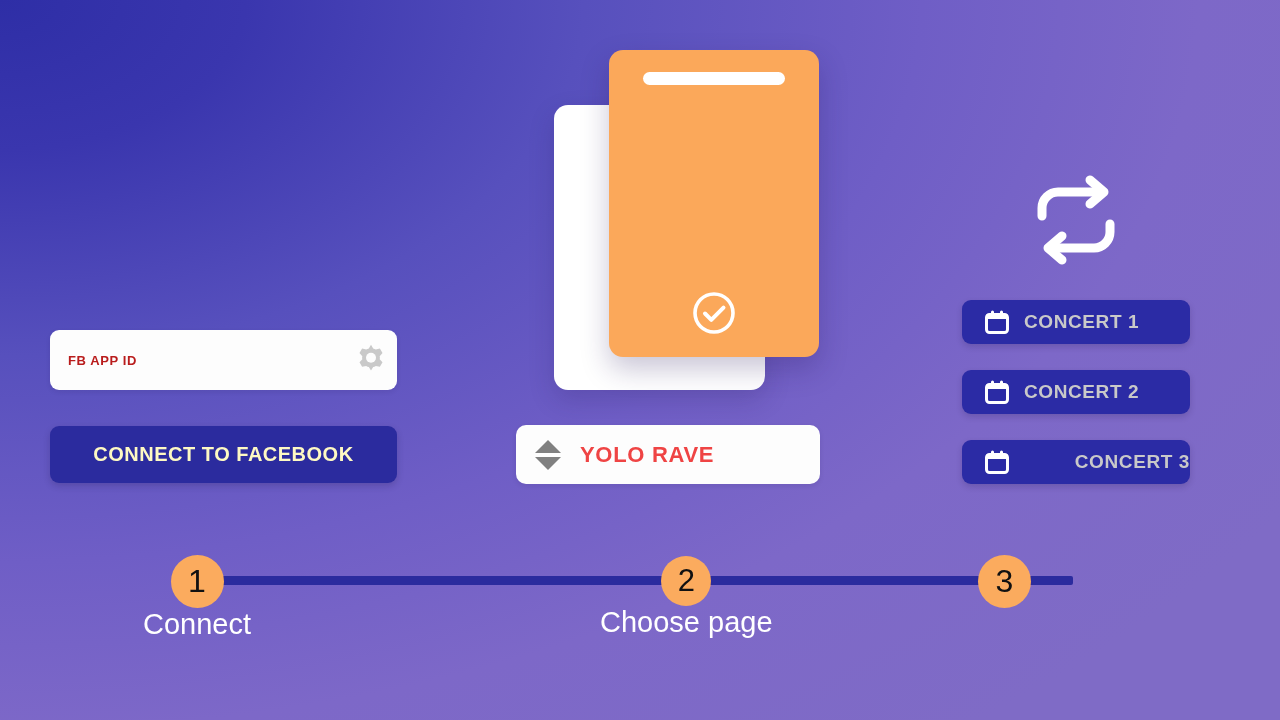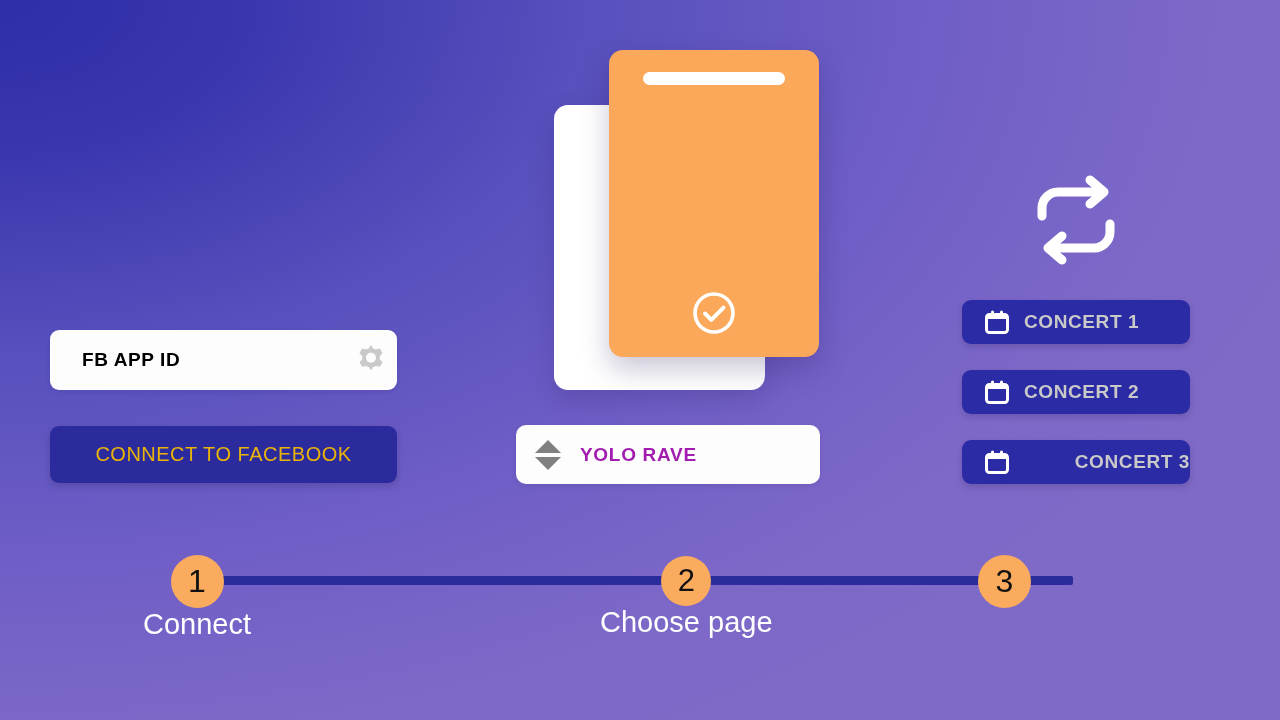--- a/index.html
+++ b/index.html
@@ -27,32 +27,32 @@
 
   
   #fb-field {
     position:absolute; left:50px; top:330px;
     width:347px; height:60px;
     background:#fdfdfd; border-radius:9px;
     display:flex; align-items:center;
     box-shadow:0 2px 5px rgba(30,20,70,0.10);
   }
   #fb-field .ph {
-    flex:1; padding-left:32px;
-    font-size:19px; font-weight:bold; letter-spacing:0.6px;
-    color:#000000; white-space:nowrap; overflow:hidden;
+    flex:1; padding-left:18px;
+    font-size:13px; font-weight:bold; letter-spacing:0.6px;
+    color:#b91c1c; white-space:nowrap; overflow:hidden;
   }
   #fb-field .gear { width:52px; display:flex; align-items:center; justify-content:center; }
 
   #connect-btn {
     position:absolute; left:50px; top:426px;
     width:347px; height:57px;
     background:#2b2b9e; border-radius:9px; border:none;
     display:flex; align-items:center; justify-content:center;
-    color:#eab308; font-size:20px; font-weight:normal;
+    color:#fef9c3; font-size:20px; font-weight:bold;
     letter-spacing:0.5px; cursor:pointer;
     font-family:"Liberation Sans", sans-serif;
     box-shadow:0 3px 7px rgba(25,15,60,0.20);
   }
 
   
   #card-white {
     position:absolute; left:554px; top:105px;
     width:211px; height:285px;
     background:#ffffff; border-radius:14px;
@@ -81,22 +81,22 @@
     background:#fdfdfd; border-radius:10px;
     display:flex; align-items:center;
     box-shadow:0 2px 5px rgba(30,20,70,0.10);
     cursor:pointer;
   }
   #page-select .spin {
     width:64px; display:flex; flex-direction:column;
     align-items:center; justify-content:center; gap:4px;
   }
   #page-select .ph {
-    flex:1; font-size:19px; font-weight:bold; letter-spacing:0.7px;
-    color:#a21caf; white-space:nowrap;
+    flex:1; font-size:22px; font-weight:bold; letter-spacing:0.7px;
+    color:#ef4444; white-space:nowrap;
   }
   .tri { width:0; height:0; border-left:13px solid transparent; border-right:13px solid transparent; }
   .tri-up { border-bottom:13px solid #808080; }
   .tri-dn { border-top:13px solid #808080; }
 
   
   #sync-icon { position:absolute; left:1028px; top:172px; width:96px; height:96px; }
 
   .concert-btn {
     position:absolute; left:962px;

